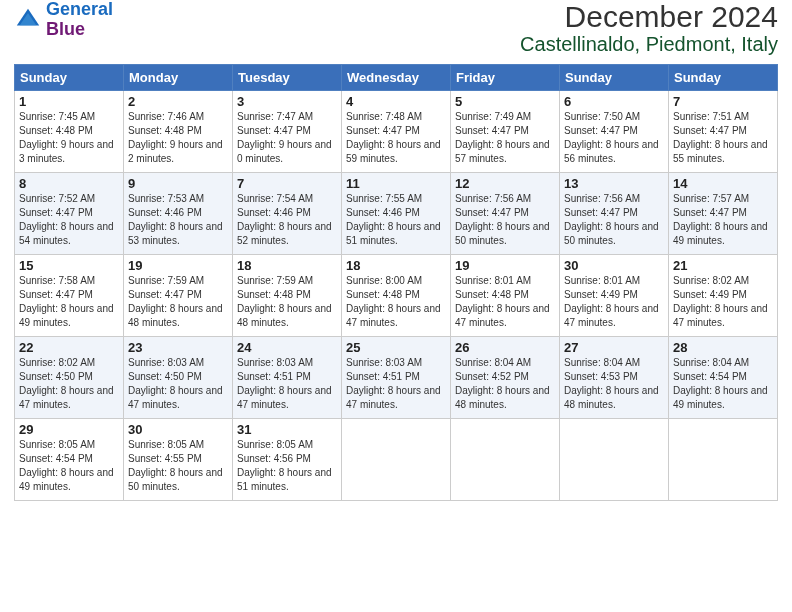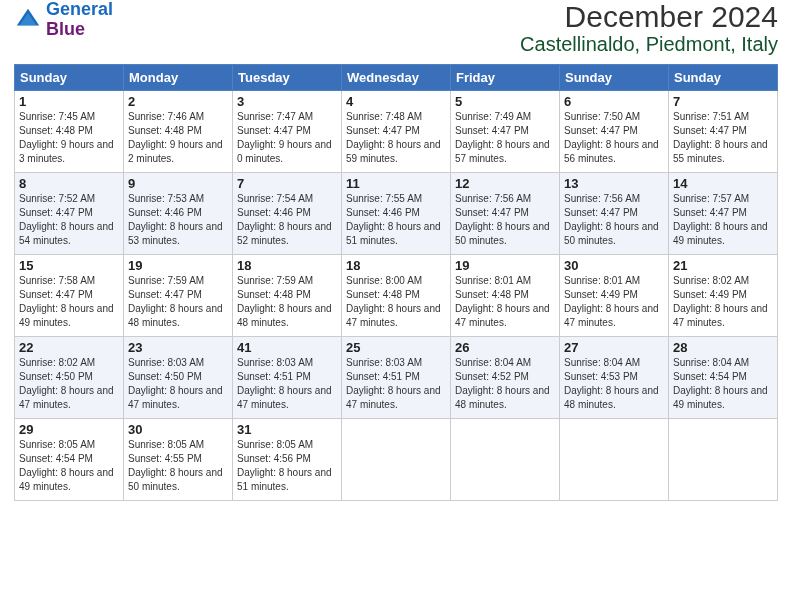--- a/index.html
+++ b/index.html
@@ -226,21 +226,21 @@
         <tr>
           <td>
           <span class="day-num">22</span>
           <span class="day-info">Sunrise: 8:02 AM<br>Sunset: 4:50 PM<br>Daylight: 8 hours and 47 minutes.</span>
         </td>
           <td>
           <span class="day-num">23</span>
           <span class="day-info">Sunrise: 8:03 AM<br>Sunset: 4:50 PM<br>Daylight: 8 hours and 47 minutes.</span>
         </td>
           <td>
-          <span class="day-num">41</span>
+          <span class="day-num">24</span>
           <span class="day-info">Sunrise: 8:03 AM<br>Sunset: 4:51 PM<br>Daylight: 8 hours and 47 minutes.</span>
         </td>
           <td>
           <span class="day-num">25</span>
           <span class="day-info">Sunrise: 8:03 AM<br>Sunset: 4:51 PM<br>Daylight: 8 hours and 47 minutes.</span>
         </td>
           <td>
           <span class="day-num">26</span>
           <span class="day-info">Sunrise: 8:04 AM<br>Sunset: 4:52 PM<br>Daylight: 8 hours and 48 minutes.</span>
         </td>

